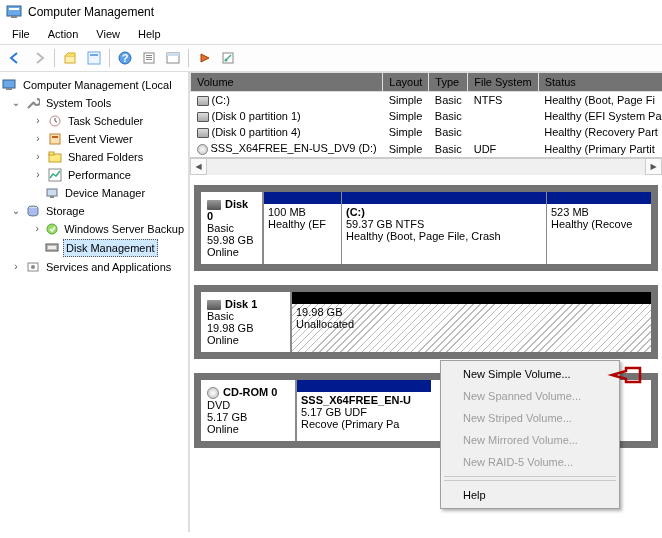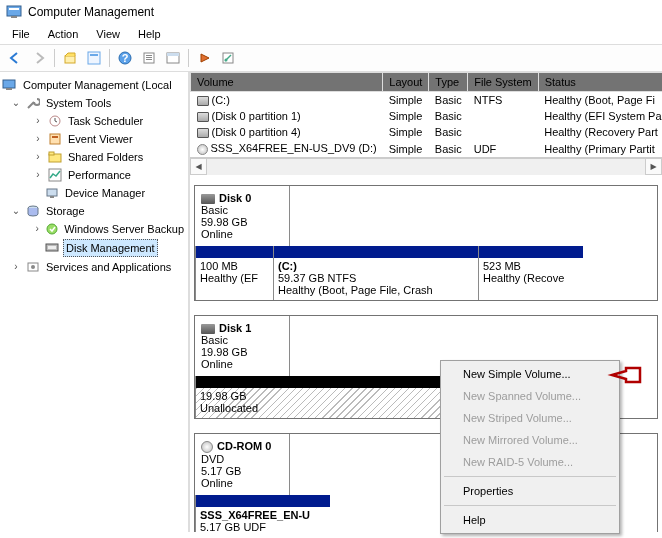--- a/index.html
+++ b/index.html
@@ -22,21 +22,21 @@
   .right { flex: 1; display: flex; flex-direction: column; overflow: hidden; }
   .vollist { border-bottom: 1px solid #ccc; }
   .vollist table { width: 100%; border-collapse: collapse; }
   .vollist th { text-align: left; font-weight: normal; padding: 3px 6px; border: 1px solid #ddd; background: #737373; white-space: nowrap; }
   .vollist td { padding: 2px 6px; white-space: nowrap; }
   .vollist .vicon { display: inline-block; width: 12px; height: 10px; border: 1px solid #555; background: linear-gradient(#ddd,#aaa); border-radius: 1px; margin-right: 3px; vertical-align: middle; }
   .hscroll { height: 17px; border-top: 1px solid #ccc; background: #f0f0f0; display: flex; align-items: center; }
   .hscroll .arr { width: 17px; height: 17px; border: 1px solid #ccc; background: #fafafa; display:flex; align-items:center; justify-content:center; font-size:8px; color:#555;}
   .hscroll .track { flex:1; }
   .disks { flex: 1; overflow: hidden; padding: 0; }
-  .diskrow { display: flex; border: 1px solid #737373; margin: 10px 4px 14px 4px; position: relative; flex-direction: column; }
+  .diskrow { display: flex; border: 7px solid #737373; margin: 10px 4px 14px 4px; position: relative; }
   .diskhead { width: 95px; padding: 6px 6px; border-right: 1px solid #8a8a8a; display:flex; flex-direction:column; gap:0; }
   .diskhead .dicon { display:inline-block; width:14px; height:10px; background: linear-gradient(#999,#555); border-radius:1px; margin-right:4px; vertical-align:middle;}
   .diskhead .dname { font-weight: bold; }
   .partitions { flex:1; display:flex; }
   .part { border-left: 1px solid #8a8a8a; padding: 2px 4px 4px 4px; display:flex; flex-direction:column; overflow:hidden; white-space:nowrap; position:relative; }
   .part .stripe { height: 12px; margin: -2px -4px 2px -4px; }
   .stripe.blue { background: #001b8e; }
   .stripe.black { background: #000; }
   .part.hatch { background: repeating-linear-gradient(-45deg, #fff, #fff 4px, #bbb 4px, #bbb 5px); }
   .part .pname { font-weight: bold; }
@@ -354,21 +354,20 @@
   </div>
 </div>
 
 <div class="ctxmenu" style="left:440px; top:360px; width:180px;">
   <div class="item">New Simple Volume...</div>
   <div class="item disabled">New Spanned Volume...</div>
   <div class="item disabled">New Striped Volume...</div>
   <div class="item disabled">New Mirrored Volume...</div>
   <div class="item disabled">New RAID-5 Volume...</div>
   <div class="divider"></div>
-  <div class="item">Properties</div>
   <div class="divider"></div>
   <div class="item">Help</div>
 </div>
 
 <div class="arrow-callout" style="left:606px; top:366px;">
   <svg width="36" height="18">
       <path d="M34 2 L34 16 L20 16 L20 13 L6 9 L20 5 L20 2 Z" fill="none" stroke="#b00000" stroke-width="2.5"></path>
     </svg>
 </div>
 

